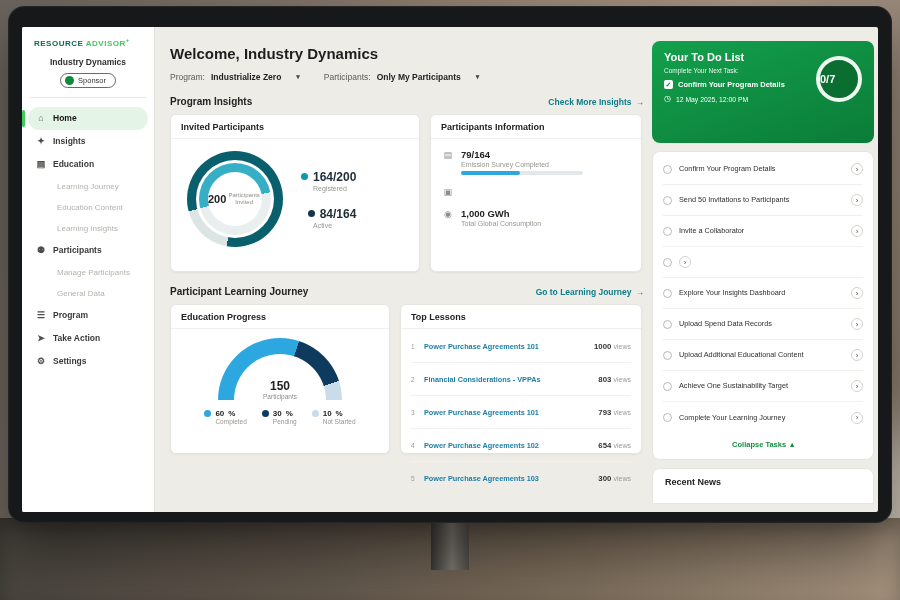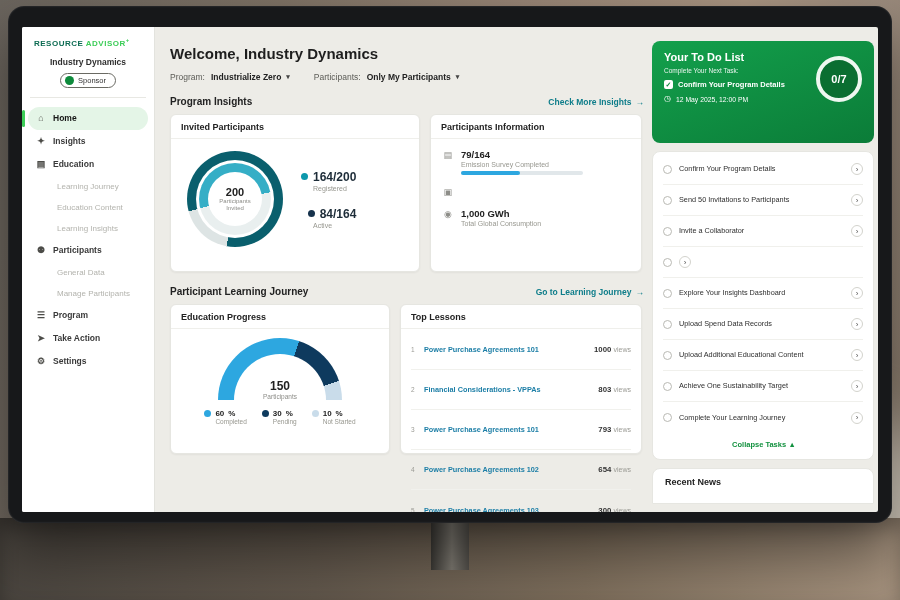--- a/index.html
+++ b/index.html
@@ -40,40 +40,40 @@
   .nav-item.active::before { content:""; position:absolute; left:-6px; top:3px; bottom:3px;
     width:3px; background:#3dcd58; border-radius:2px; }
   .nav-icon { font-size:9px; color:#4c4c48; width:10px; text-align:center; }
 
   
   .main { position:absolute; left:134px; top:0; width:496px; height:100%;
     padding:18px 8px 0 14px; }
   .title { font-size:15px; font-weight:bold; color:#1e1e1e; margin-bottom:10px; }
   .filters { display:flex; align-items:center; gap:6px; font-size:8.5px; color:#5c5c57; }
   .fgap { width:12px; }
-  .fvalue { display:flex; align-items:center; gap:5px; font-weight:bold; color:#222; cursor:pointer; }
+  .fvalue { display:flex; align-items:center; gap:15px; font-weight:bold; color:#222; cursor:pointer; }
   .chev { font-size:7px; color:#444; }
 
   .sec-row { display:flex; justify-content:space-between; align-items:center; margin:14px 0 7px; }
   .sec-row h2 { font-size:10px; font-weight:bold; color:#222; }
   .sec-link { display:flex; gap:4px; align-items:center; font-size:8.5px; font-weight:bold; color:#0e7d8a; cursor:pointer; }
 
   .cards { display:flex; gap:10px; }
   .card { background:#fff; border:1px solid #e6e6e1; border-radius:6px; box-shadow:0 1px 2px rgba(0,0,0,.05); }
   .card-h { padding:7px 10px 6px; font-size:9px; font-weight:bold; color:#222; border-bottom:1px solid #efefeb; }
 
   #card-invited { width:250px; height:158px; }
   .invited-body { display:flex; align-items:center; gap:18px; padding:12px 8px 0 16px; }
   .donut-wrap { position:relative; width:96px; height:96px; flex:none; }
   .ring { position:absolute; border-radius:50%; }
   .ring.outer { inset:0; }
   .ring-gap { position:absolute; inset:9px; background:#fff; border-radius:50%; }
   .ring.inner { inset:12px; }
   .donut-center { position:absolute; inset:21px; background:#fff; border-radius:50%;
-    display:flex; flex-direction:column; align-items:center; justify-content:center; text-align:center; }
+    display:flex; flex-direction:row; align-items:center; justify-content:center; text-align:center; }
   .dc-v { font-size:11px; font-weight:bold; color:#222; }
   .dc-l { font-size:6px; color:#8d8d88; line-height:1.25; width:42px; }
   .legend { display:flex; flex-direction:column; gap:15px; }
   .leg-top { display:flex; align-items:center; gap:5px; font-size:12px; font-weight:bold; color:#1d2c38;justify-content:flex-end; }
   .leg-dot { width:7px; height:7px; border-radius:50%; background:#888; flex:none; }
   .leg-l { font-size:7px; color:#97978f; margin-left:12px; margin-top:1px; }
 
   #card-info { width:212px; height:158px; }
   .stats { padding:10px 12px; display:flex; flex-direction:column; gap:11px; }
   .stat { display:flex; gap:8px; }
@@ -91,40 +91,40 @@
   .gauge-arc::after { content:""; position:absolute; inset:16px; background:#fff; border-radius:50%; }
   .gauge-center { position:absolute; left:0; right:0; bottom:0; text-align:center; z-index:2; }
   .gc-v { font-size:12px; font-weight:bold; color:#222; }
   .gc-l { font-size:6.5px; color:#8d8d88; }
   .gauge-legend { display:flex; gap:15px; margin-top:9px; }
   .gl-top { display:flex; align-items:center; gap:4px; font-size:8px; font-weight:bold; color:#222; }
   .gl-l { font-size:6.5px; color:#97978f; margin-left:11px; }
 
   #card-lessons { width:242px; height:150px; }
   .lessons { padding:1px 10px; }
-  .lesson { display:flex; align-items:center; gap:6px; height:40px; border-bottom:1px solid #f1f1ed; }
+  .lesson { display:flex; align-items:center; gap:6px; height:33px; border-bottom:1px solid #f1f1ed; }
   .lesson:last-child { border-bottom:none; }
   .lrank { font-size:6.5px; color:#9b9b95; width:7px; flex:none; }
   .ltitle { flex:1; font-size:7.3px; font-weight:bold; color:#1c7ea6; cursor:pointer; }
   .lviews { font-size:7.8px; font-weight:bold; color:#333; }
   .lviews .vu { font-size:7px; font-weight:normal; color:#9b9b95; }
 
   
   .rightcol { position:absolute; left:630px; top:14px; width:222px; }
   .todo-card { position:relative; height:102px; border-radius:8px; padding:10px 12px; color:#fff;
     background:linear-gradient(160deg,#13a04c,#0b7c38); }
   .todo-title { font-size:11px; font-weight:bold; }
   .todo-sub { font-size:6.5px; opacity:.9; margin-top:4px; }
   .todo-next { display:flex; align-items:center; gap:5px; margin-top:6px; font-size:7.5px; font-weight:bold; }
   .check-sq { width:9px; height:9px; flex:none; border-radius:2px; background:#fff; color:#0e8a3c;
     font-size:7px; line-height:9px; text-align:center; font-weight:bold; }
   .todo-due { display:flex; align-items:center; gap:5px; margin-top:6px; font-size:6.8px; }
   .clock { font-size:8px; line-height:8px; }
   .todo-progress { position:absolute; right:12px; top:15px; width:46px; height:46px; border-radius:50%;
-    border:4px solid #eef7f0; background:#0a6e31; display:flex; align-items:center; justify-content:center;
+    border:4px solid #eef7f0; background:#0a6e31; display:flex; align-items:center; 
     font-size:11px; font-weight:bold; }
   .tasks-card { background:#fff; border:1px solid #e6e6e1; border-radius:8px; margin-top:8px; padding:2px 10px; }
   .task { display:flex; align-items:center; gap:7px; min-height:31px; border-bottom:1px solid #f0f0ec; cursor:pointer; }
   .task.last { border-bottom:none; }
   .task-check { width:9px; height:9px; border:1px solid #b9b9b3; border-radius:50%; flex:none; }
   .task-label { flex:1; font-size:7.3px; color:#2e2e2e; line-height:1.3; padding:4px 0; }
   .task-go { width:12px; height:12px; border:1px solid #d3d3cd; border-radius:50%; flex:none;
     display:flex; align-items:center; justify-content:center; font-size:8px; color:#555; }
   .collapse { display:flex; justify-content:center; align-items:center; gap:4px;
     padding:7px 0 8px; font-size:7.5px; font-weight:bold; color:#12913f; cursor:pointer; }
@@ -173,24 +173,24 @@
             <span>Education Content</span>
           </div>
           <div class="nav-item sub">
             <span>Learning Insights</span>
           </div>
           <div class="nav-item">
             <span class="nav-icon">⚉</span>
             <span>Participants</span>
           </div>
           <div class="nav-item sub">
+            <span>Manage Participants</span>
+          </div>
+          <div class="nav-item sub">
             <span>General Data</span>
-          </div>
-          <div class="nav-item sub">
-            <span>Manage Participants</span>
           </div>
           <div class="nav-item">
             <span class="nav-icon">☰</span>
             <span>Program</span>
           </div>
           <div class="nav-item">
             <span class="nav-icon">➤</span>
             <span>Take Action</span>
           </div>
           <div class="nav-item">

